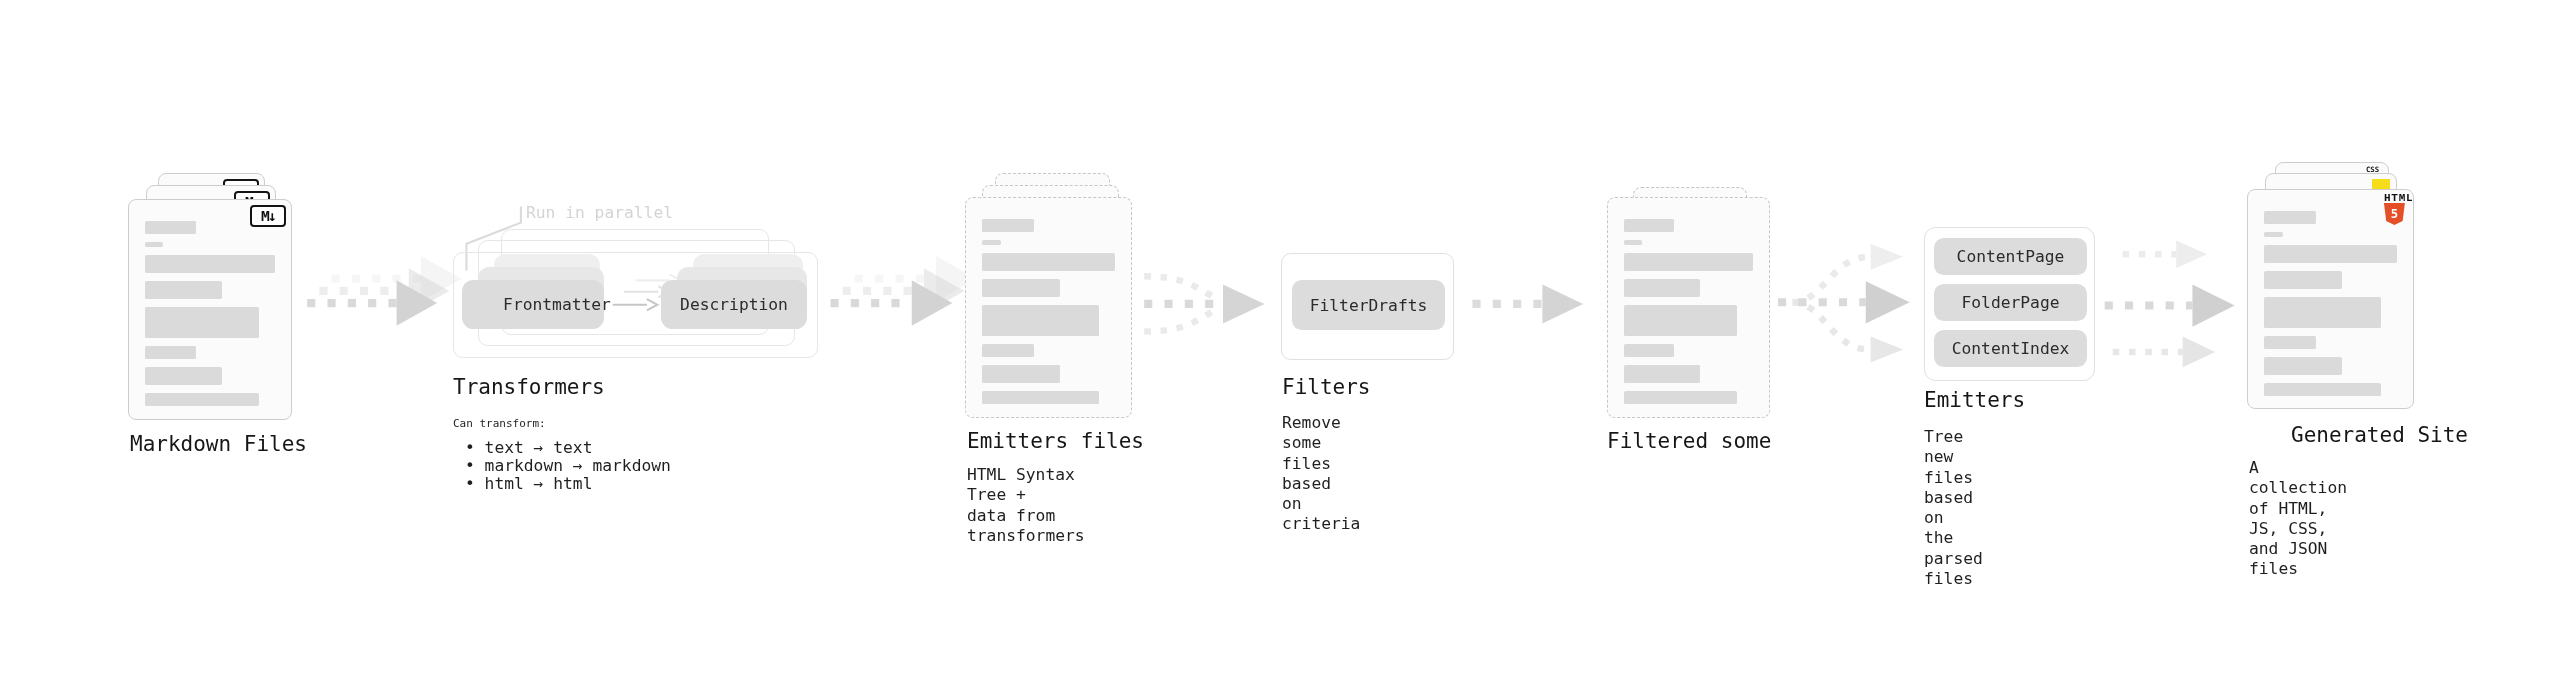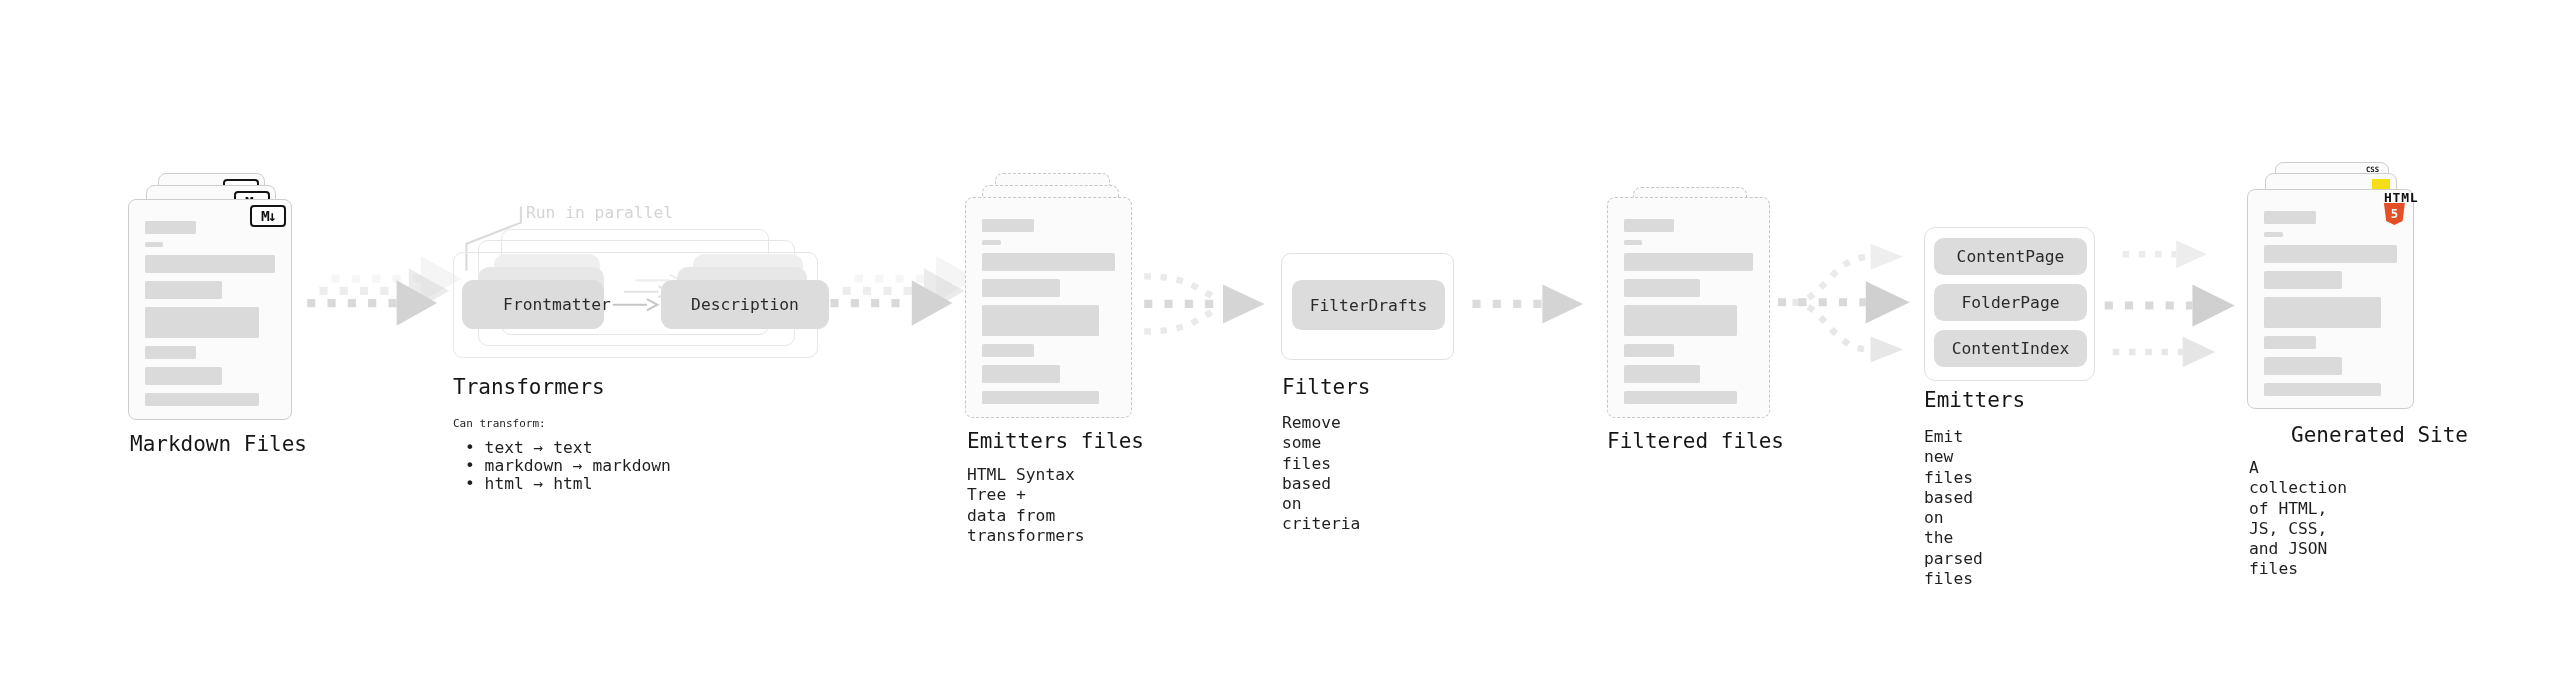--- a/index.html
+++ b/index.html
@@ -23,21 +23,21 @@
   
   .mdbadge{position:absolute;right:4.9px;top:4.9px;width:36px;height:22px;border:2.4px solid #141414;border-radius:4.1px;
            background:#fff;font-weight:bold;font-size:14.6px;letter-spacing:-1.6px;display:flex;align-items:center;justify-content:center;box-sizing:border-box;color:#111;}
 
   
   .cssbadge{position:absolute;right:6.5px;top:3.3px;width:18px;text-align:center;}
   .cssbadge .t{font-size:7.3px;font-weight:bold;color:#111;line-height:7.3px;}
   .cssbadge .u{width:16.3px;height:3.3px;background:var(--cssblue);margin:0.8px auto 0;}
   .jsbadge{position:absolute;right:6.5px;top:4.9px;width:18px;height:10.6px;background:var(--jsyellow);}
   .html5badge{position:absolute;right:8.1px;top:4.1px;width:21px;text-align:center;}
-  .html5badge .t{font-size:13px;font-weight:bold;color:#111;letter-spacing:0.8px;line-height:8.1px;}
+  .html5badge .t{font-size:11px;font-weight:bold;color:#111;letter-spacing:0.8px;line-height:8.1px;font-family:Liberation Mono, monospace;}
   .html5badge .shield{width:21px;height:22px;background:var(--html5);margin-top:0.8px;
        clip-path:polygon(0 0,100% 0,89% 82%,50% 100%,11% 82%);
        display:flex;align-items:center;justify-content:center;color:#fff;font-weight:bold;font-size:12.2px;}
 
   
   .tcontainer{position:absolute;border:1.6px solid var(--container-border);border-radius:9.8px;background:transparent;box-sizing:border-box;}
   .gbox{position:absolute;background:var(--box-fill);border-radius:11.4px;display:flex;align-items:center;justify-content:center;
         font-size:16.3px;color:var(--box-text);box-sizing:border-box;}
   .echo1{background:#e7e7e7;}
   .echo2{background:#efefef;}
@@ -164,21 +164,21 @@
     <div class="tcontainer" style="left:501px;top:229px;width:268px;height:106px;"></div>
     <div class="tcontainer" style="left:478px;top:240px;width:317px;height:106px;"></div>
     <div class="tcontainer" style="left:453px;top:252px;width:365px;height:106px;"></div>
 
     <div class="gbox echo2" style="left:494px;top:254px;width:106px;height:46px;"></div>
     <div class="gbox echo1" style="left:478px;top:267px;width:126px;height:47px;"></div>
     <div class="gbox" style="left:462px;top:280px;width:142px;height:49px;padding-left:48px;">Frontmatter</div>
 
     <div class="gbox echo2" style="left:693px;top:254px;width:110px;height:46px;"></div>
     <div class="gbox echo1" style="left:677px;top:267px;width:130px;height:47px;"></div>
-    <div class="gbox" style="left:661px;top:280px;width:168px;height:49px;">Description</div>
+    <div class="gbox" style="left:661px;top:280px;width:146px;height:49px;">Description</div>
 
     <div class="title" style="left:453px;top:375px;">Transformers</div>
     <div class="desc-title" style="left:453px;top:414px;">Can transform:</div>
     <div class="bullets" style="left:465px;top:439px;">
       <div>• text → text</div>
       <div>• markdown → markdown</div>
       <div>• html → html</div>
     </div>
   </div>
 
@@ -217,30 +217,30 @@
           <div class="bar" style="width: 39%; height: 13px;"></div>
           <div class="bar" style="width: 14%; height: 4.9px;"></div>
           <div class="bar" style="width: 100%; height: 18px;"></div>
           <div class="bar" style="width: 59%; height: 18px;"></div>
           <div class="bar" style="width: 88%; height: 31px;"></div>
           <div class="bar" style="width: 39%; height: 12.2px;"></div>
           <div class="bar" style="width: 59%; height: 18px;"></div>
           <div class="bar" style="width: 88%; height: 13px;"></div>
         </div>
     </div>
-    <div class="title" style="left:1607px;top:429px;">Filtered files</div>
+    <div class="title" style="left:1607px;top:429px;">Filtered some</div>
   </div>
 
   <div class="node">
     <div class="ocontainer" style="left:1924px;top:227px;width:171px;height:154px;border-radius:11.4px;"></div>
     <div class="gbox" style="left:1934px;top:238px;width:153px;height:37px;border-radius:9.8px;">ContentPage</div>
     <div class="gbox" style="left:1934px;top:284px;width:153px;height:37px;border-radius:9.8px;">FolderPage</div>
     <div class="gbox" style="left:1934px;top:330px;width:153px;height:37px;border-radius:9.8px;">ContentIndex</div>
     <div class="title" style="left:1924px;top:388px;">Emitters</div>
-    <div class="desc" style="left:1924px;top:427px;">Emit new files based on
+    <div class="desc" style="left:1924px;top:427px;">Tree new files based on
 the parsed files</div>
   </div>
 
   <div class="node">
     <div class="doc" style="left:2275px;top:162px;width:114px;height:57px;">
       <div class="cssbadge">
         <div class="t">CSS</div>
         <div class="u"></div>
       </div>
     </div>

